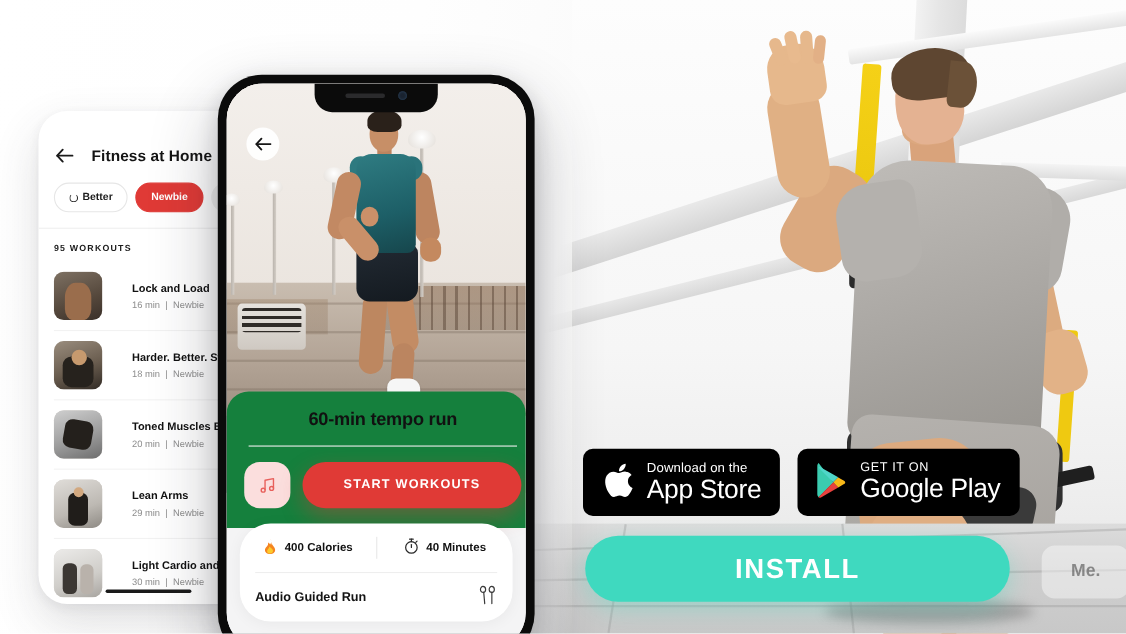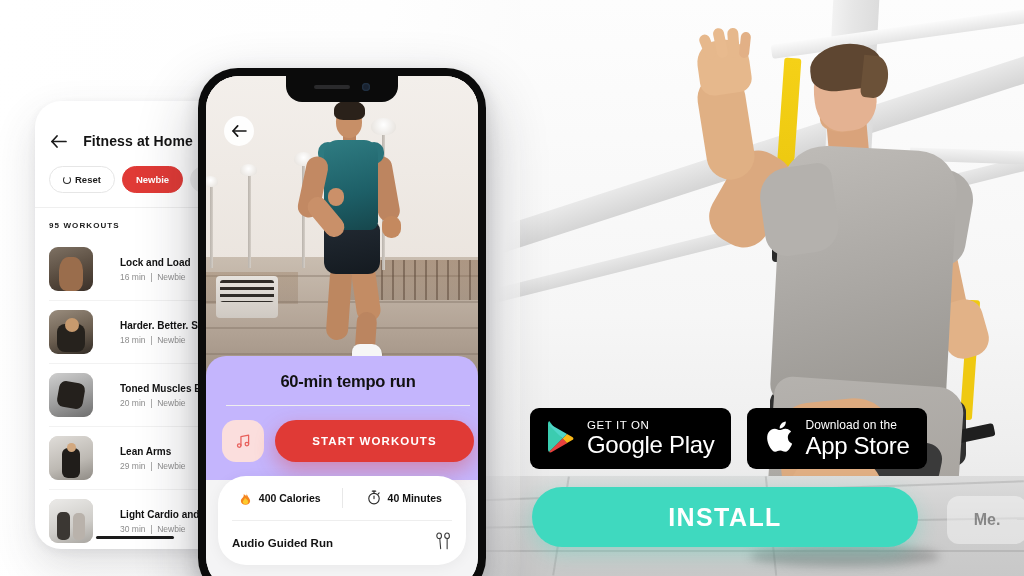--- a/index.html
+++ b/index.html
@@ -174,21 +174,21 @@
   .r-shoe { left:146px; top:268px; width:30px; height:18px; background:#f6f6f6; border-radius:8px 10px 6px 6px; box-shadow:0 1px 2px rgba(0,0,0,.18); }
 
   .fp-backbtn {
     position:absolute; left:18px; top:40px; width:30px; height:30px; border-radius:50%;
     background:rgba(255,255,255,.92); display:flex; align-items:center; justify-content:center;
     color:#161616; font-size:15px; z-index:4;
   }
 
   
   .fp-card {
-    position:absolute; left:0; right:0; top:280px; background:#c4b5fd;
+    position:absolute; left:0; right:0; top:280px; background:#15803d;
     border-radius:20px 20px 0 0; padding:16px 4px 18px 16px; z-index:3;
   }
   .fp-card-title { text-align:center; font-size:16.5px; font-weight:700; color:#111; letter-spacing:-.2px; }
   .fp-card-sep { height:1px; background:#eee; margin:14px 4px 0 4px; }
   .fp-actions { display:flex; align-items:center; gap:11px; margin-top:14px; }
   .fp-music { width:42px; height:42px; border-radius:14px; background:#fbdedd; display:flex; align-items:center; justify-content:center; flex:none; }
   .fp-start {
     flex:1; height:42px; border-radius:22px; background:#E03A36; color:#fff; border:none;
     font-size:11.5px; font-weight:700; letter-spacing:1.1px;
     box-shadow:0 8px 20px rgba(224,58,54,.38);
@@ -300,21 +300,21 @@
             <path d="M6 1 L1 6.5 L6 12"></path>
             <path d="M1 6.5 H15"></path>
           </svg>
       </div>
       <div class="bp-title">Fitness at Home</div>
     </div>
 
     <div class="bp-chips">
       <div class="chip chip-reset">
         <span class="reset-ic"></span>
-        <span>Reset</span>
+        <span>Better</span>
       </div>
       <div class="chip chip-active">
         <span>Newbie</span>
       </div>
       <div class="chip chip-plain">
         <span>Medium</span>
       </div>
     </div>
 
     <div class="bp-divider"></div>
@@ -485,43 +485,43 @@
             </svg>
           </span>
         </div>
       </div>
     </div>
   </div>
 
   <div class="badges">
     <div class="badge">
       <span>
+        <svg width="31" height="37" viewBox="0 0 32 38" fill="#ffffff">
+          <path d="M24.6 20.1c0-4 3.2-5.9 3.4-6-1.8-2.7-4.7-3-5.7-3.1-2.4-0.2-4.8 1.4-6 1.4-1.2 0-3.1-1.4-5.2-1.4-2.6 0-5.1 1.5-6.5 3.9-2.8 4.8-0.7 12 2 15.9 1.3 1.9 2.9 4.1 5 4 2-0.1 2.8-1.3 5.2-1.3 2.4 0 3.1 1.3 5.2 1.3 2.2 0 3.5-1.9 4.8-3.9 1.5-2.2 2.1-4.4 2.2-4.5-0.1 0-4.3-1.6-4.4-6.3z"></path>
+          <path d="M20.9 8.5c1.1-1.3 1.8-3.1 1.6-4.9-1.6 0.1-3.5 1-4.6 2.3-1 1.2-1.9 3-1.7 4.8 1.8 0.1 3.6-0.9 4.7-2.2z"></path>
+        </svg>
+      </span>
+      <span class="badge-txt">
+        <span class="badge-small">Download on the</span>
+        <span class="badge-big">App Store</span>
+      </span>
+    </div>
+    <div class="badge">
+      <span>
         <svg width="30" height="33" viewBox="0 0 30 33">
           <path d="M2 1.2C1.4 1.7 1 2.6 1 3.8v25.4c0 1.2 0.4 2.1 1 2.6l0.2 0.2L15.5 18.7v-0.3L2.2 1z" fill="#3BCCB0"></path>
           <path d="M19.9 23.2l-4.4-4.5v-0.3l4.4-4.5 0.1 0.1 5.3 3c1.5 0.9 1.5 2.3 0 3.1l-5.3 3z" fill="#F8B819"></path>
           <path d="M20 23.1l-4.5-4.6L2 32.1c0.5 0.5 1.3 0.6 2.3 0.1l15.7-9z" fill="#E8413E"></path>
           <path d="M20 13.9L4.3 5C3.3 4.4 2.5 4.5 2 5.1l13.5 13.4z" fill="#4FD6C8"></path>
         </svg>
       </span>
       <span class="badge-txt">
         <span class="badge-small caps">GET IT ON</span>
         <span class="badge-big">Google Play</span>
       </span>
     </div>
-    <div class="badge">
-      <span>
-        <svg width="31" height="37" viewBox="0 0 32 38" fill="#ffffff">
-          <path d="M24.6 20.1c0-4 3.2-5.9 3.4-6-1.8-2.7-4.7-3-5.7-3.1-2.4-0.2-4.8 1.4-6 1.4-1.2 0-3.1-1.4-5.2-1.4-2.6 0-5.1 1.5-6.5 3.9-2.8 4.8-0.7 12 2 15.9 1.3 1.9 2.9 4.1 5 4 2-0.1 2.8-1.3 5.2-1.3 2.4 0 3.1 1.3 5.2 1.3 2.2 0 3.5-1.9 4.8-3.9 1.5-2.2 2.1-4.4 2.2-4.5-0.1 0-4.3-1.6-4.4-6.3z"></path>
-          <path d="M20.9 8.5c1.1-1.3 1.8-3.1 1.6-4.9-1.6 0.1-3.5 1-4.6 2.3-1 1.2-1.9 3-1.7 4.8 1.8 0.1 3.6-0.9 4.7-2.2z"></path>
-        </svg>
-      </span>
-      <span class="badge-txt">
-        <span class="badge-small">Download on the</span>
-        <span class="badge-big">App Store</span>
-      </span>
-    </div>
   </div>
 
   <button class="install">INSTALL</button>
 
   <div class="watermark">Me.</div>
 
 </div>
 
 </body></html>

